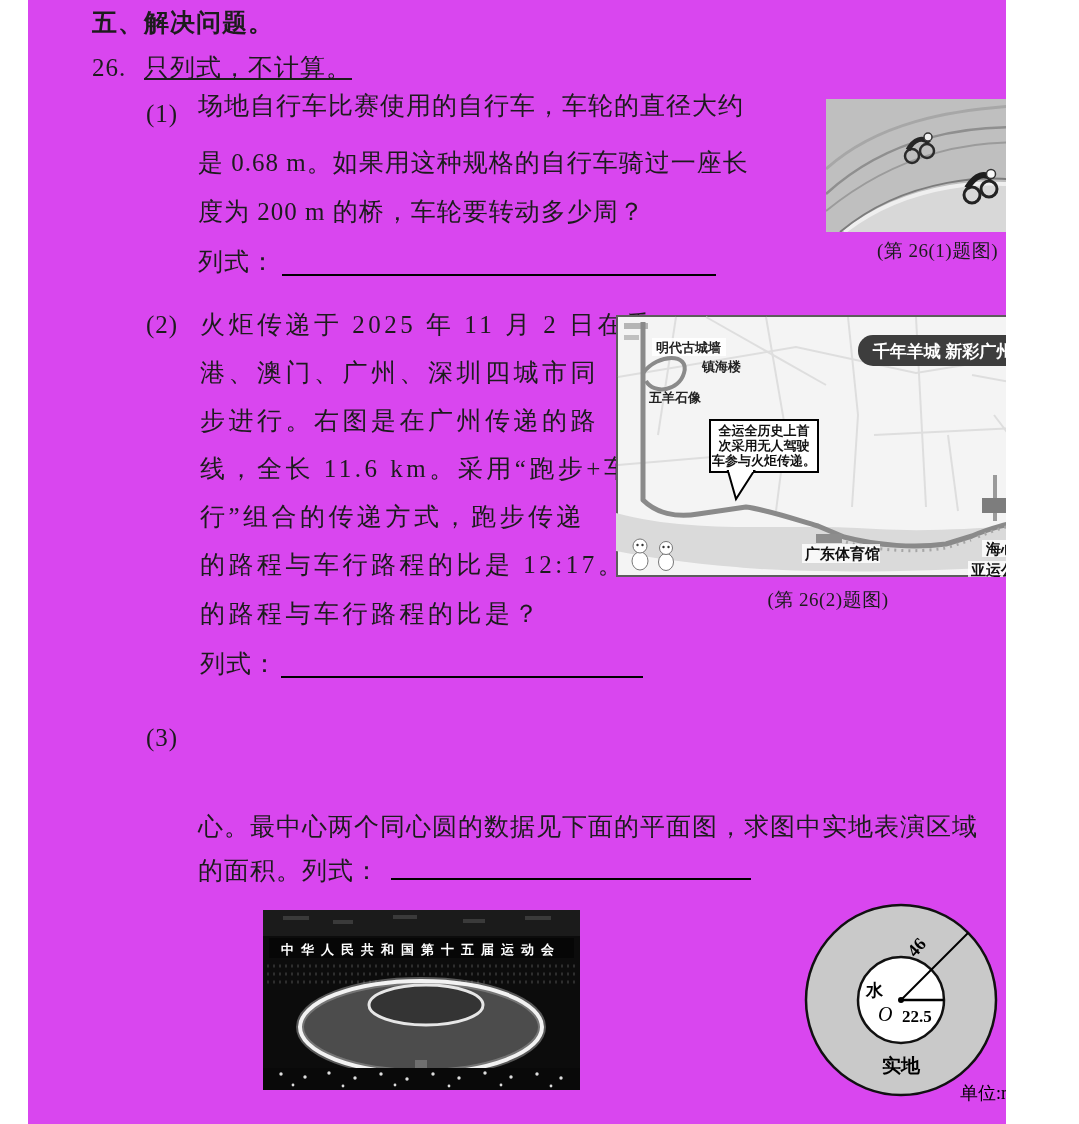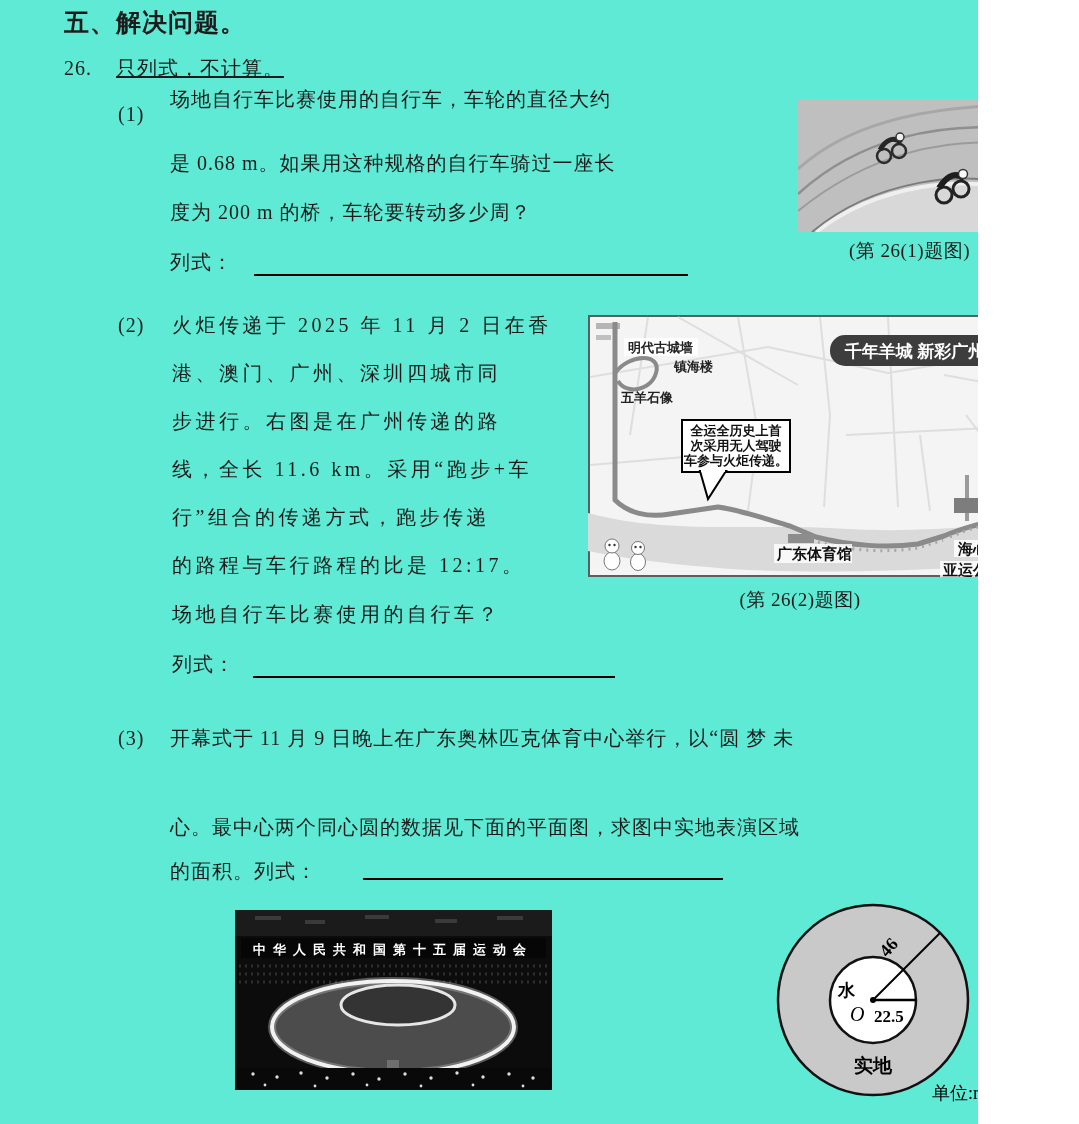--- a/index.html
+++ b/index.html
@@ -1,37 +1,37 @@
 <!DOCTYPE html>
 <html><head>
 <meta charset="utf-8">
 <style>
   html,body{margin:0;padding:0;background:#ffffff;}
-  .page{position:relative;width:978px;height:1124px;background:#5eead4;overflow:hidden;
-        font-family:"Liberation Serif","DejaVu Serif",serif;color:#1c1c1c;}
+  .page{position:relative;width:978px;height:1124px;background:#d946ef;overflow:hidden;
+        font-family:"Liberation Serif","DejaVu Serif",serif;color:#1c1c1c;margin-left:28px;}
   .abs{position:absolute;}
-  .line{position:absolute;font-size:20px;line-height:28px;white-space:nowrap;letter-spacing:1px;}
+  .line{position:absolute;font-size:25px;line-height:28px;white-space:nowrap;letter-spacing:1px;}
   .q2line{letter-spacing:3.5px;}
   .hdr{font-family:"Liberation Sans","DejaVu Sans",sans-serif;font-weight:bold;font-size:25px;}
   .caption{position:absolute;font-size:19px;text-align:center;letter-spacing:0.5px;}
   .blank{position:absolute;border-bottom:2px solid #000;height:0;}
   svg text{font-family:"Liberation Serif","DejaVu Serif",serif;}
   svg .sans{font-family:"Liberation Sans","DejaVu Sans",sans-serif;}
 </style>
 </head>
 <body>
 
 <div class="page">
 
   <div class="line hdr" style="left:64px;top:8px;">五、解决问题。</div>
   <div class="line" style="left:64px;top:54px;">26.</div>
   <div class="line" style="left:116px;top:54px;text-decoration:underline;">只列式，不计算。</div>
 
   <div class="line" style="left:118px;top:100px;">(1)</div>
-  <div class="line" style="left:170px;top:85px;">场地自行车比赛使用的自行车，车轮的直径大约</div>
+  <div class="line" style="left:170px;top:92px;">场地自行车比赛使用的自行车，车轮的直径大约</div>
   <div class="line" style="left:170px;top:149px;">是 0.68 m。如果用这种规格的自行车骑过一座长</div>
   <div class="line" style="left:170px;top:198px;">度为 200 m 的桥，车轮要转动多少周？</div>
   <div class="line" style="left:170px;top:248px;">列式：</div>
   <div class="blank" style="left:254px;top:274px;width:434px;"></div>
 
   <svg class="abs" style="left:798px;top:99px;" width="223" height="133" viewBox="0 0 223 133">
     <rect x="0" y="0" width="223" height="133" fill="#bfbfbf"></rect>
     <path d="M0,70 C50,25 120,10 205,6" stroke="#a7a7a7" stroke-width="3" fill="none"></path>
     <path d="M0,95 C60,40 140,22 223,30" stroke="#8f8f8f" stroke-width="2.5" fill="none"></path>
     <path d="M0,112 C70,55 150,36 223,46" stroke="#9b9b9b" stroke-width="2" fill="none"></path>
@@ -53,21 +53,21 @@
   </svg>
   <div class="caption" style="left:798px;top:238px;width:223px;">(第 26(1)题图)</div>
 
   <div class="line" style="left:118px;top:311px;">(2)</div>
   <div class="line q2line" style="left:172px;top:311px;">火炬传递于 2025 年 11 月 2 日在香</div>
   <div class="line q2line" style="left:172px;top:359px;">港、澳门、广州、深圳四城市同</div>
   <div class="line q2line" style="left:172px;top:407px;">步进行。右图是在广州传递的路</div>
   <div class="line q2line" style="left:172px;top:455px;">线，全长 11.6 km。采用“跑步+车</div>
   <div class="line q2line" style="left:172px;top:503px;">行”组合的传递方式，跑步传递</div>
   <div class="line q2line" style="left:172px;top:551px;">的路程与车行路程的比是 12:17。</div>
-  <div class="line q2line" style="left:172px;top:600px;">场地自行车比赛使用的自行车？</div>
+  <div class="line q2line" style="left:172px;top:600px;">的路程与车行路程的比是？</div>
   <div class="line" style="left:172px;top:650px;">列式：</div>
   <div class="blank" style="left:253px;top:676px;width:362px;"></div>
 
   <svg class="abs" style="left:588px;top:315px;" width="424" height="262" viewBox="0 0 424 262">
     <rect x="1" y="1" width="422" height="260" fill="#f4f4f4" stroke="#5d5d5d" stroke-width="2"></rect>
 
     <g stroke="#dedede" stroke-width="2" fill="none">
       <path d="M60,2 L42,120"></path>
         <path d="M2,62 L180,32 L300,58 L422,38"></path>
       <path d="M150,2 L170,118 L160,196"></path>
@@ -128,21 +128,20 @@
         <circle cx="21.5" cy="230" r="1.2"></circle>
           <circle cx="26.5" cy="230" r="1.2"></circle>
         <circle cx="47.5" cy="232" r="1.2"></circle>
           <circle cx="52.5" cy="232" r="1.2"></circle>
       </g>
     </g>
   </svg>
   <div class="caption" style="left:588px;top:587px;width:424px;font-family:Liberation Serif, serif;">(第 26(2)题图)</div>
 
   <div class="line" style="left:118px;top:724px;">(3)</div>
-  <div class="line" style="left:170px;top:724px;">开幕式于 11 月 9 日晚上在广东奥林匹克体育中心举行，以“圆 梦 未</div>
   <div class="line" style="left:170px;top:813px;">心。最中心两个同心圆的数据见下面的平面图，求图中实地表演区域</div>
   <div class="line" style="left:170px;top:857px;">的面积。列式：</div>
   <div class="blank" style="left:363px;top:878px;width:360px;"></div>
 
   <svg class="abs" style="left:235px;top:910px;" width="317" height="180" viewBox="0 0 317 180">
     <rect x="0" y="0" width="317" height="180" fill="#0c0c0c"></rect>
     <rect x="0" y="0" width="317" height="26" fill="#1b1b1b"></rect>
     <g fill="#3a3a3a">
       <rect x="20" y="6" width="26" height="4"></rect>
         <rect x="70" y="10" width="20" height="4"></rect>

